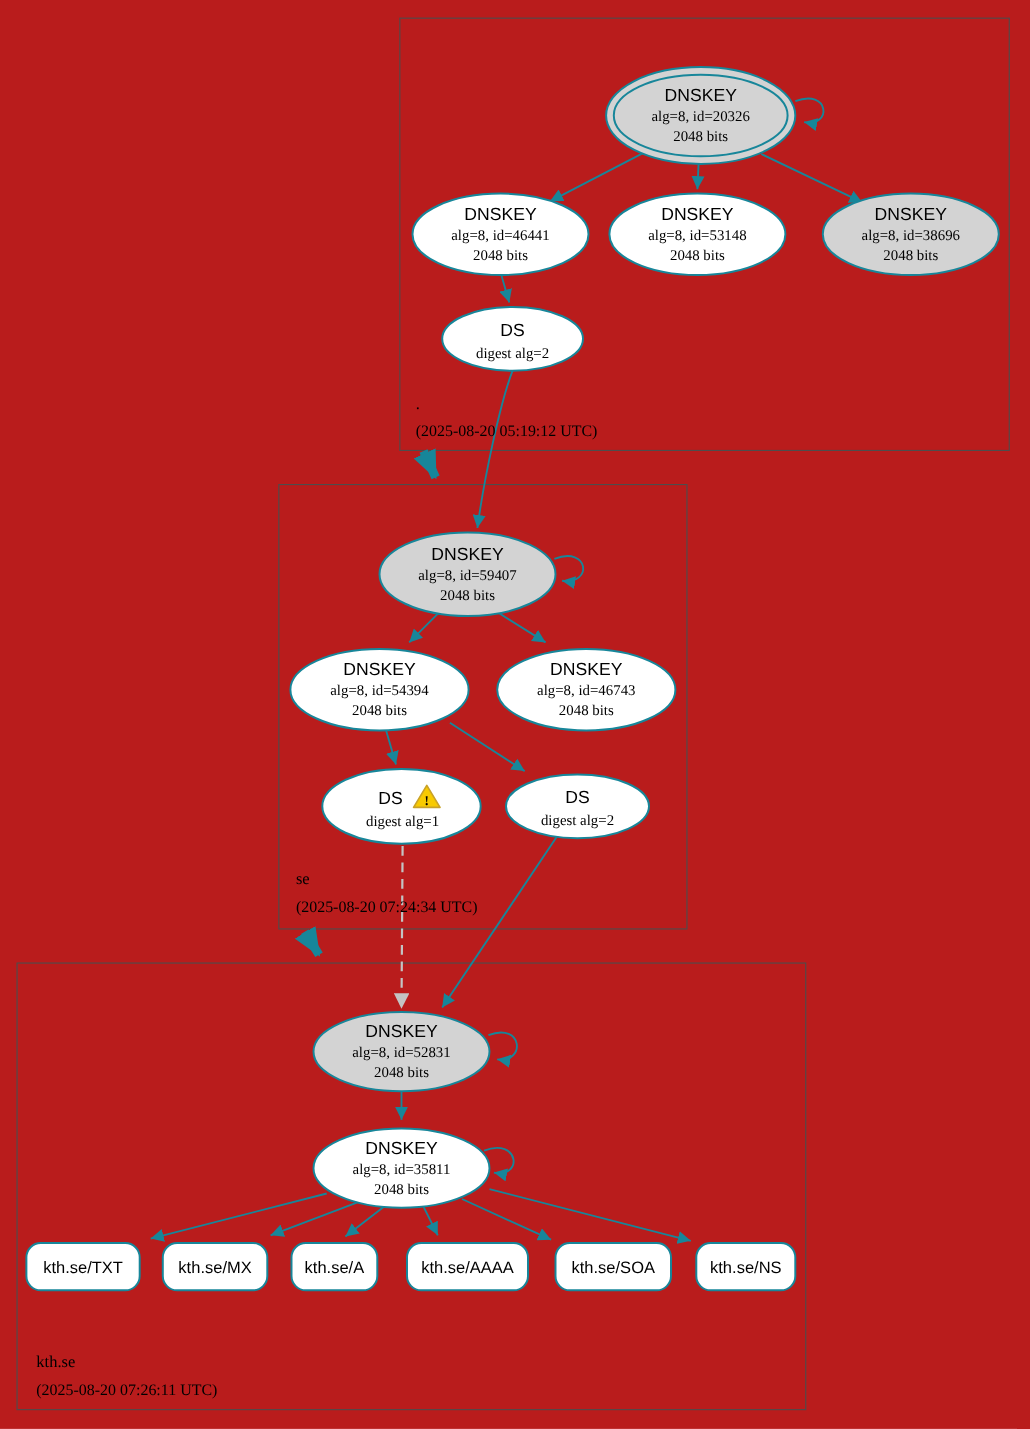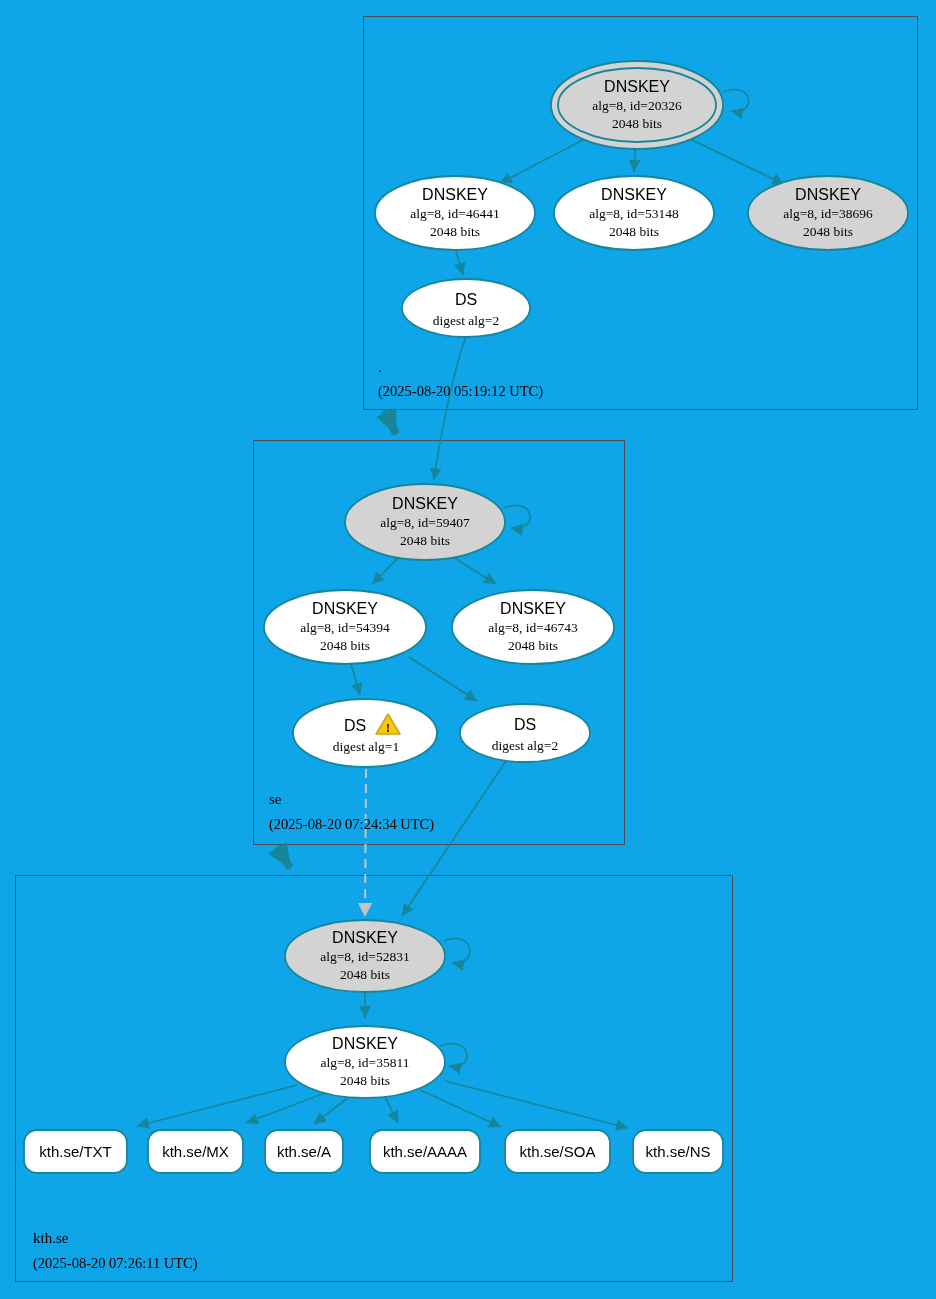--- a/index.html
+++ b/index.html
@@ -1,16 +1,16 @@
 <!DOCTYPE html>
 <html><head>
 <meta charset="utf-8">
 <style>
   html,body{margin:0;padding:0;background:#ffffff;}
-  .stage{position:relative;width:936px;height:1299px;background:#0ea5e9;overflow:hidden;}
+  .stage{position:relative;width:936px;height:1299px;background:#b91c1c;overflow:hidden;}
   svg{position:absolute;left:0;top:0;}
   text{fill:#000000;}
   .node-title{font:16px "Liberation Sans", sans-serif;}
   .node-detail{font:13.5px "Liberation Serif", serif;}
   .rr-label{font:15px "Liberation Sans", sans-serif;}
   .zone-label{font:15px "Liberation Serif", serif;}
   .zone-ts{font:14.5px "Liberation Serif", serif;}
   .edge{stroke:#17869a;stroke-width:1.7;fill:none;}
   .edge-thick{stroke:#17869a;stroke-width:8;fill:none;}
   .edge-dashed{stroke:#c4c4c4;stroke-width:2;stroke-dasharray:9 6;fill:none;}

